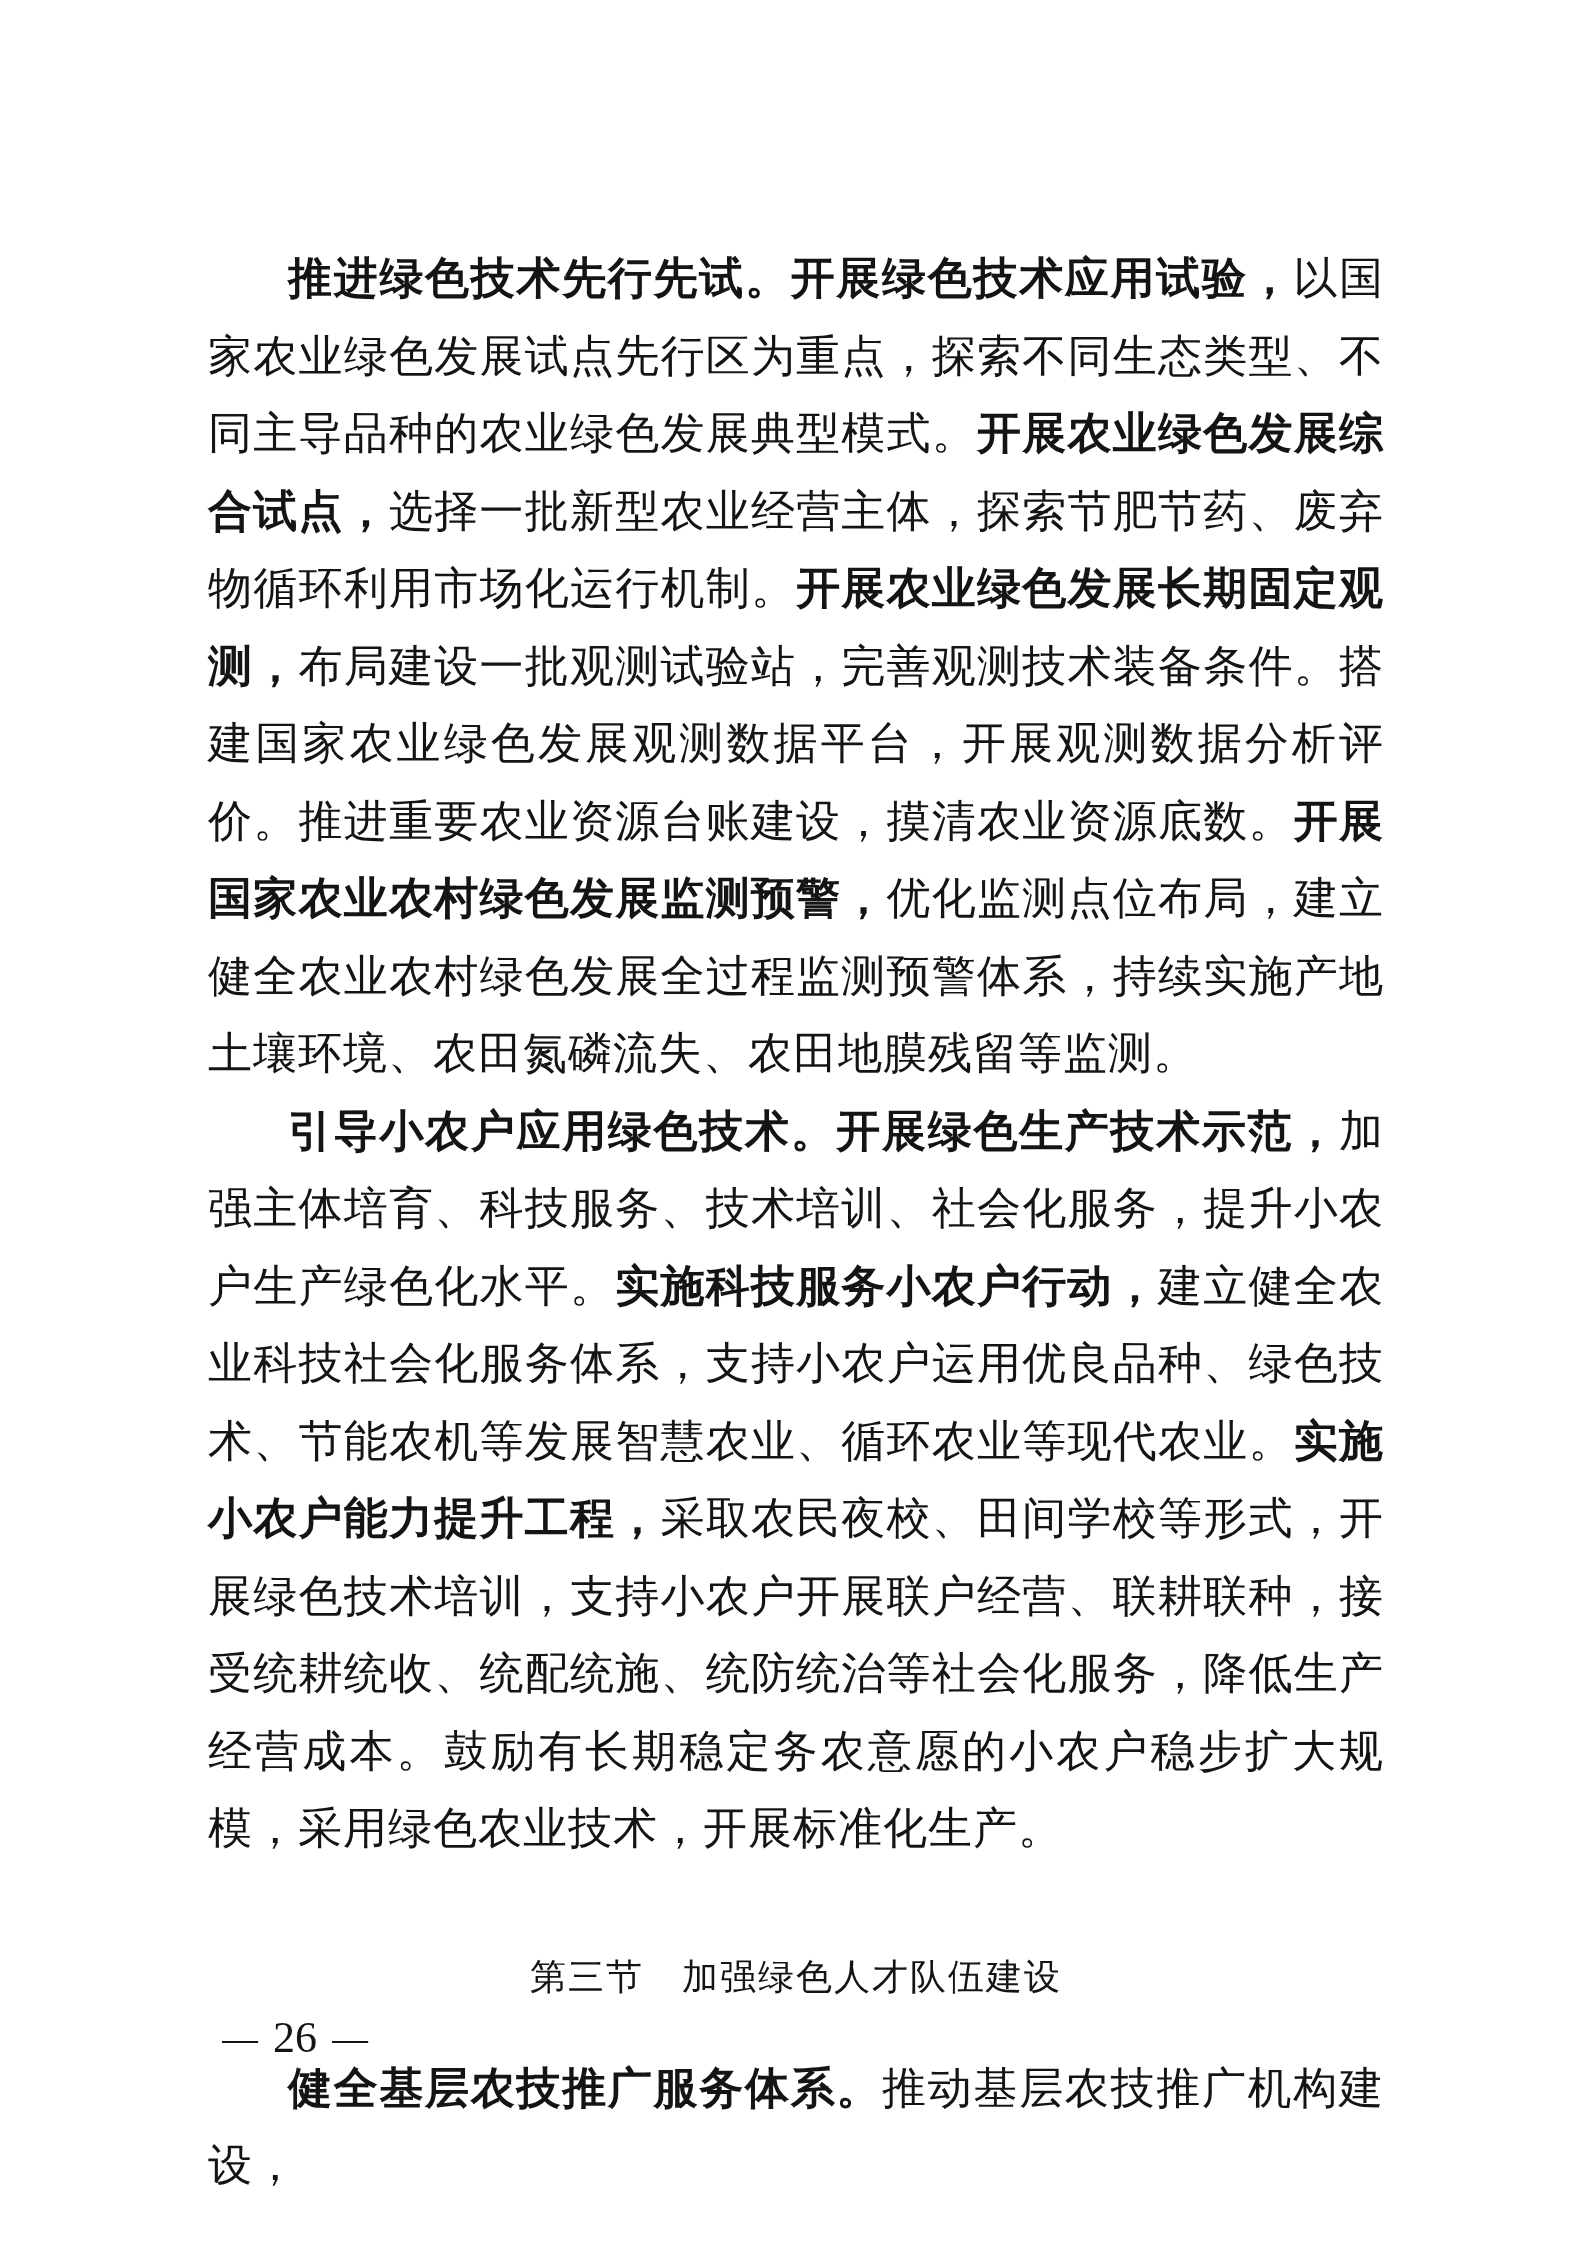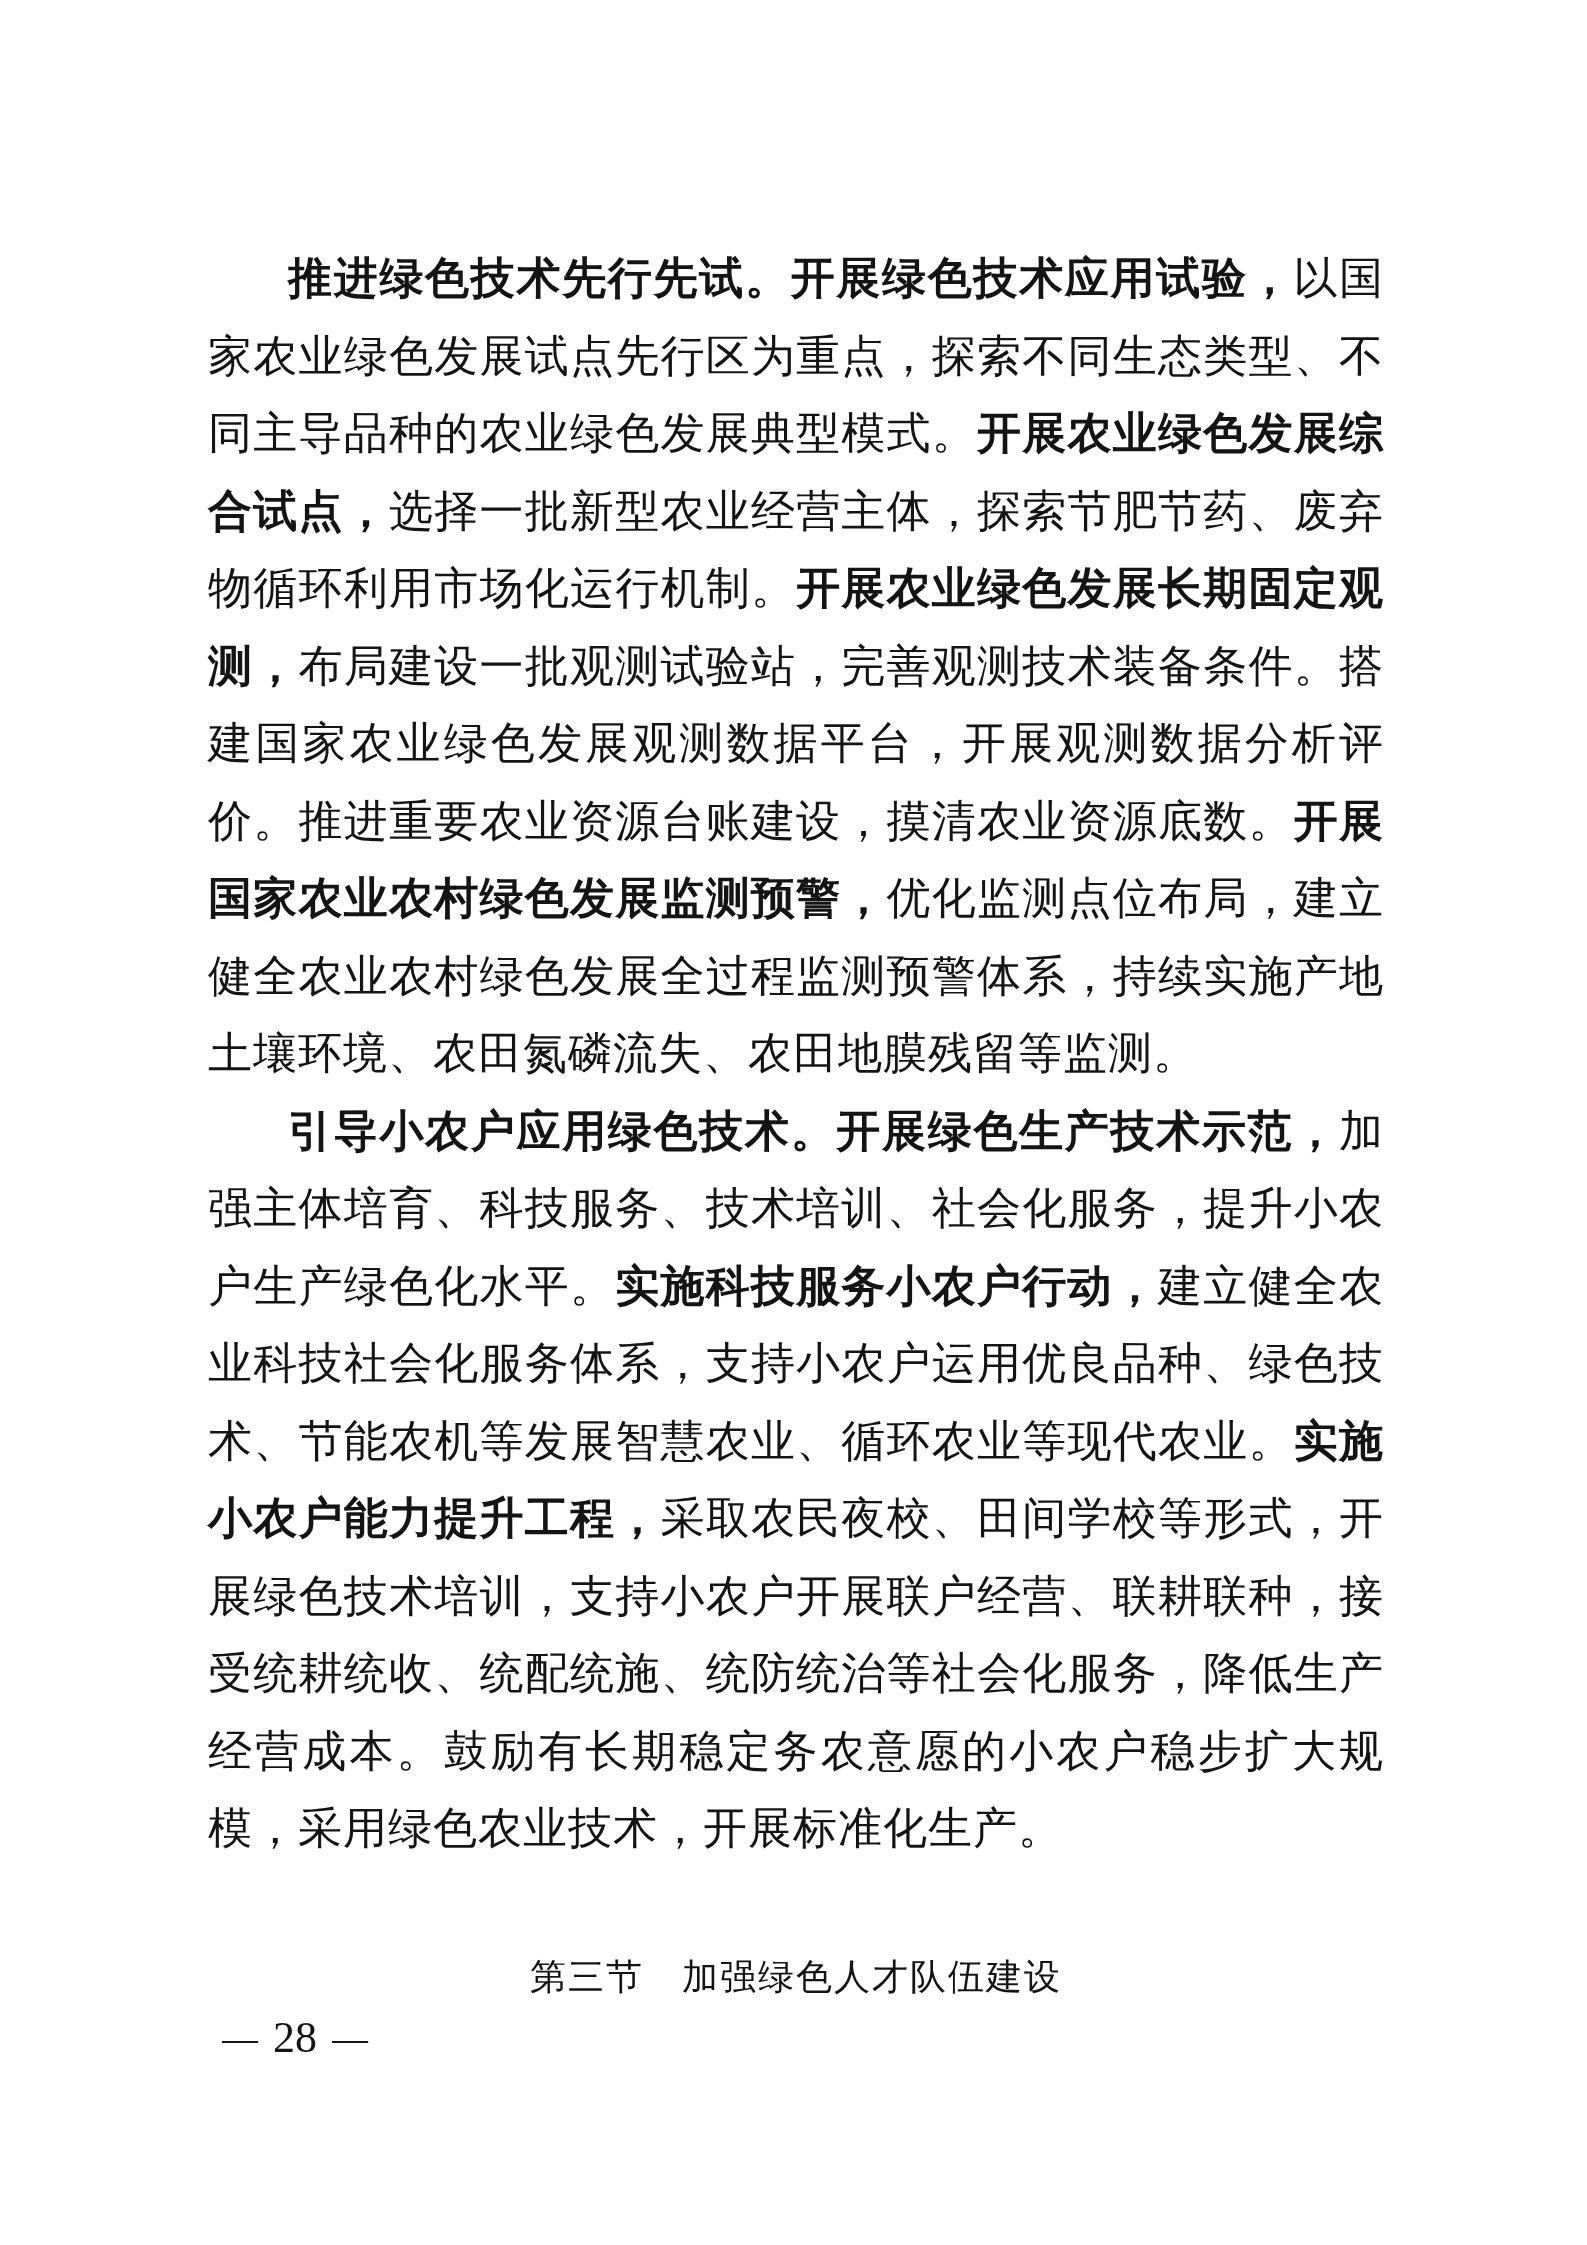--- a/index.html
+++ b/index.html
@@ -63,21 +63,22 @@
 </style>
 </head>
 <body>
 
 <div class="page">
 
   <div class="document-body">
       <p class="para"><span class="run bold">推进绿色技术先行先试。开展绿色技术应用试验，</span><span class="run">以国家农业绿色发展试点先行区为重点，探索不同生态类型、不同主导品种的农业绿色发展典型模式。</span><span class="run bold">开展农业绿色发展综合试点，</span><span class="run">选择一批新型农业经营主体，探索节肥节药、废弃物循环利用市场化运行机制。</span><span class="run bold">开展农业绿色发展长期固定观测，</span><span class="run">布局建设一批观测试验站，完善观测技术装备条件。搭建国家农业绿色发展观测数据平台，开展观测数据分析评价。推进重要农业资源台账建设，摸清农业资源底数。</span><span class="run bold">开展国家农业农村绿色发展监测预警，</span><span class="run">优化监测点位布局，建立健全农业农村绿色发展全过程监测预警体系，持续实施产地土壤环境、农田氮磷流失、农田地膜残留等监测。</span></p>
       <p class="para"><span class="run bold">引导小农户应用绿色技术。开展绿色生产技术示范，</span><span class="run">加强主体培育、科技服务、技术培训、社会化服务，提升小农户生产绿色化水平。</span><span class="run bold">实施科技服务小农户行动，</span><span class="run">建立健全农业科技社会化服务体系，支持小农户运用优良品种、绿色技术、节能农机等发展智慧农业、循环农业等现代农业。</span><span class="run bold">实施小农户能力提升工程，</span><span class="run">采取农民夜校、田间学校等形式，开展绿色技术培训，支持小农户开展联户经营、联耕联种，接受统耕统收、统配统施、统防统治等社会化服务，降低生产经营成本。鼓励有长期稳定务农意愿的小农户稳步扩大规模，采用绿色农业技术，开展标准化生产。</span></p>
       <h2 class="section-heading">第三节　加强绿色人才队伍建设</h2>
+      <p class="para"><span class="run bold">健全基层农技推广服务体系。</span><span class="run">推动基层农技推广机构建设，</span></p>
     </div>
 
   <div class="page-footer">
     <span class="footer-dash">—</span>
-    <span class="footer-page-number">28</span>
+    <span class="footer-page-number">26</span>
     <span class="footer-dash">—</span>
   </div>
 
 </div>
 
 </body></html>

